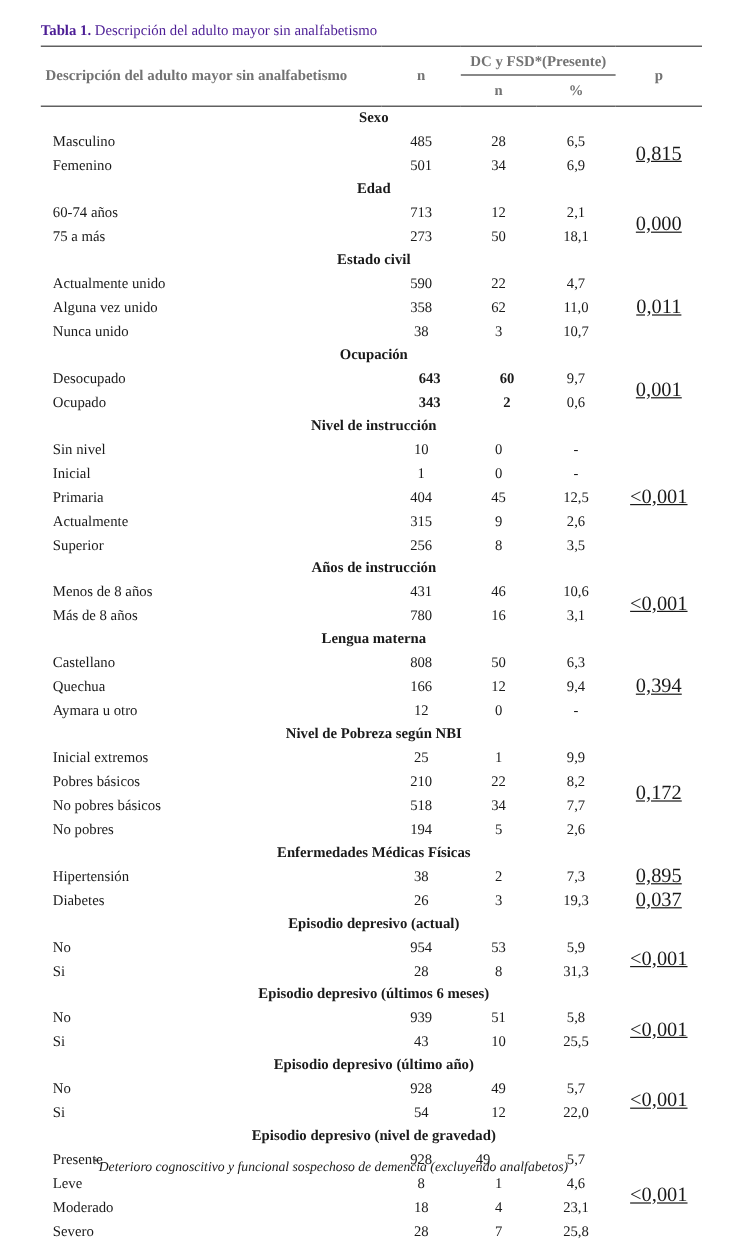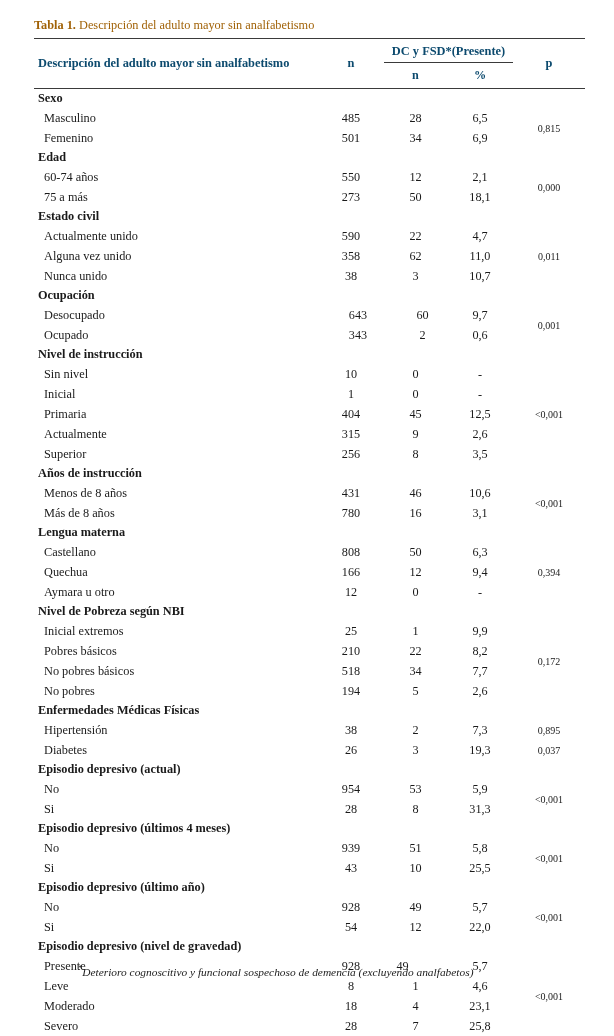--- a/index.html
+++ b/index.html
@@ -25,21 +25,21 @@
   }
 
   
   .caption {
     position: absolute;
     left: 34px;
     top: 18px;
     width: 546px;
     font-size: 12.3px;
     line-height: 15px;
-    color: #a16207;
+    color: #4c1d95;
     white-space: nowrap;
   }
   .caption .lead {
     font-weight: bold;
   }
 
   
   .table-wrap {
     position: absolute;
     left: 34px;
@@ -60,21 +60,21 @@
   table.t1 col.c-dp   { width: 66px; }
   table.t1 col.c-p    { width: 72px; }
 
   
   .rule-top    { border-top: 1.6px solid #3a3a3a; }
 
   thead th {
     font-weight: bold;
     padding: 0;
     vertical-align: middle;
-    color: #0c4a6e;
+    color: #737373;
   }
 
   th.h-desc {
     text-align: left;
     padding: 7px 0 7px 4px;
     font-size: 12.4px;
   }
   th.h-n, th.h-p {
     text-align: center;
     font-size: 12.4px;
@@ -112,35 +112,37 @@
   }
   td.lbl.sub {
     padding-left: 10px;
   }
   tr.grouphdr td.lbl {
     font-weight: bold;
     padding-left: 4px;
   }
   tr.grouphdr td {
     height: 19px;
+    text-align: center;
   }
 
   td.num {
     text-align: center;
     font-size: 12.2px;
     font-variant-numeric: lining-nums;
   }
   td.pval {
     text-align: center;
-    font-size: 10px;
+    font-size: 17px;
     vertical-align: middle;
-  }
-
-  
-  td.num.shift-right { padding-left: 14px; }
+    text-decoration: underline;
+  }
+
+  
+  td.num.shift-right { padding-left: 14px; font-weight: bold; }
   td.num.shift-left  { padding-right: 26px; }
 
   
   .footnote {
     position: absolute;
     left: 34px;
     top: 961px;
     width: 546px;
     font-style: italic;
     font-size: 11.4px;
@@ -205,21 +207,21 @@
             <td class="lbl sub">Femenino</td>
             <td class="num">501</td>
             <td class="num">34</td>
             <td class="num">6,9</td>
           </tr>
           <tr class="grouphdr">
             <td class="lbl" colspan="5">Edad</td>
           </tr>
           <tr>
             <td class="lbl sub">60-74 años</td>
-            <td class="num">550</td>
+            <td class="num">713</td>
             <td class="num">12</td>
             <td class="num">2,1</td>
             <td class="pval" rowspan="2">0,000</td>
           </tr>
           <tr>
             <td class="lbl sub">75 a más</td>
             <td class="num">273</td>
             <td class="num">50</td>
             <td class="num">18,1</td>
           </tr>
@@ -388,21 +390,21 @@
             <td class="num">5,9</td>
             <td class="pval" rowspan="2">&lt;0,001</td>
           </tr>
           <tr>
             <td class="lbl sub">Si</td>
             <td class="num">28</td>
             <td class="num">8</td>
             <td class="num">31,3</td>
           </tr>
           <tr class="grouphdr">
-            <td class="lbl" colspan="5">Episodio depresivo (últimos 4 meses)</td>
+            <td class="lbl" colspan="5">Episodio depresivo (últimos 6 meses)</td>
           </tr>
           <tr>
             <td class="lbl sub">No</td>
             <td class="num">939</td>
             <td class="num">51</td>
             <td class="num">5,8</td>
             <td class="pval" rowspan="2">&lt;0,001</td>
           </tr>
           <tr>
             <td class="lbl sub">Si</td>

